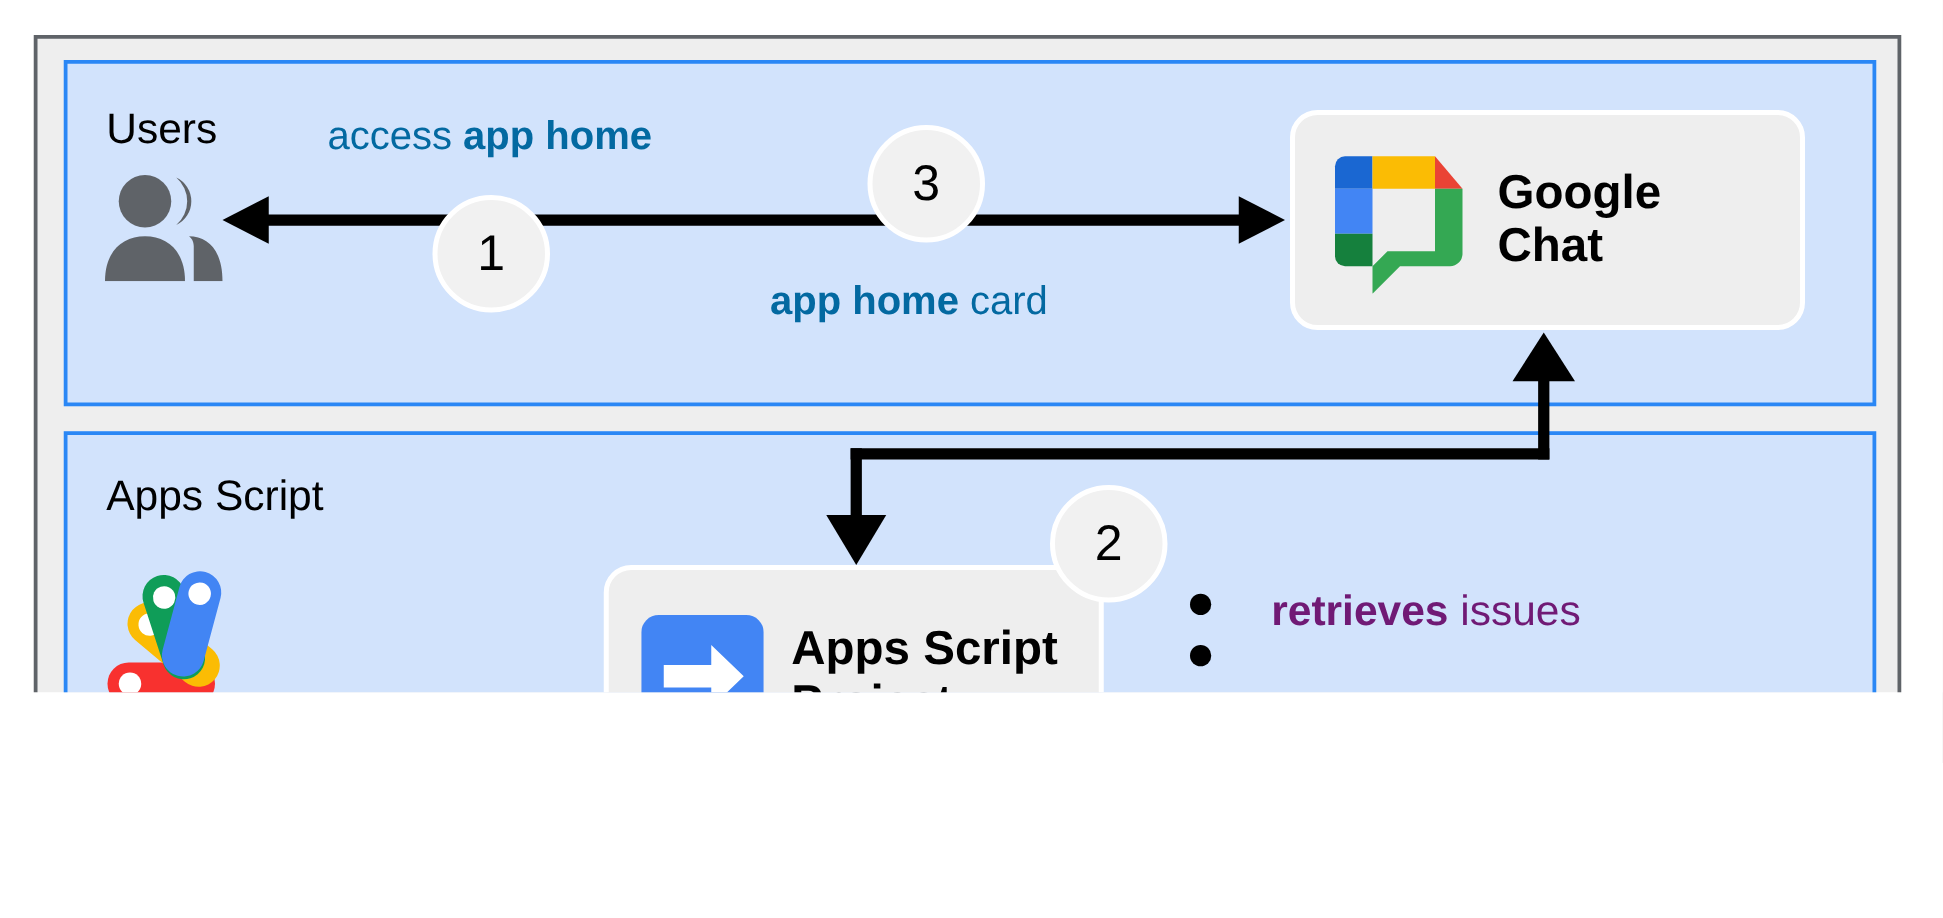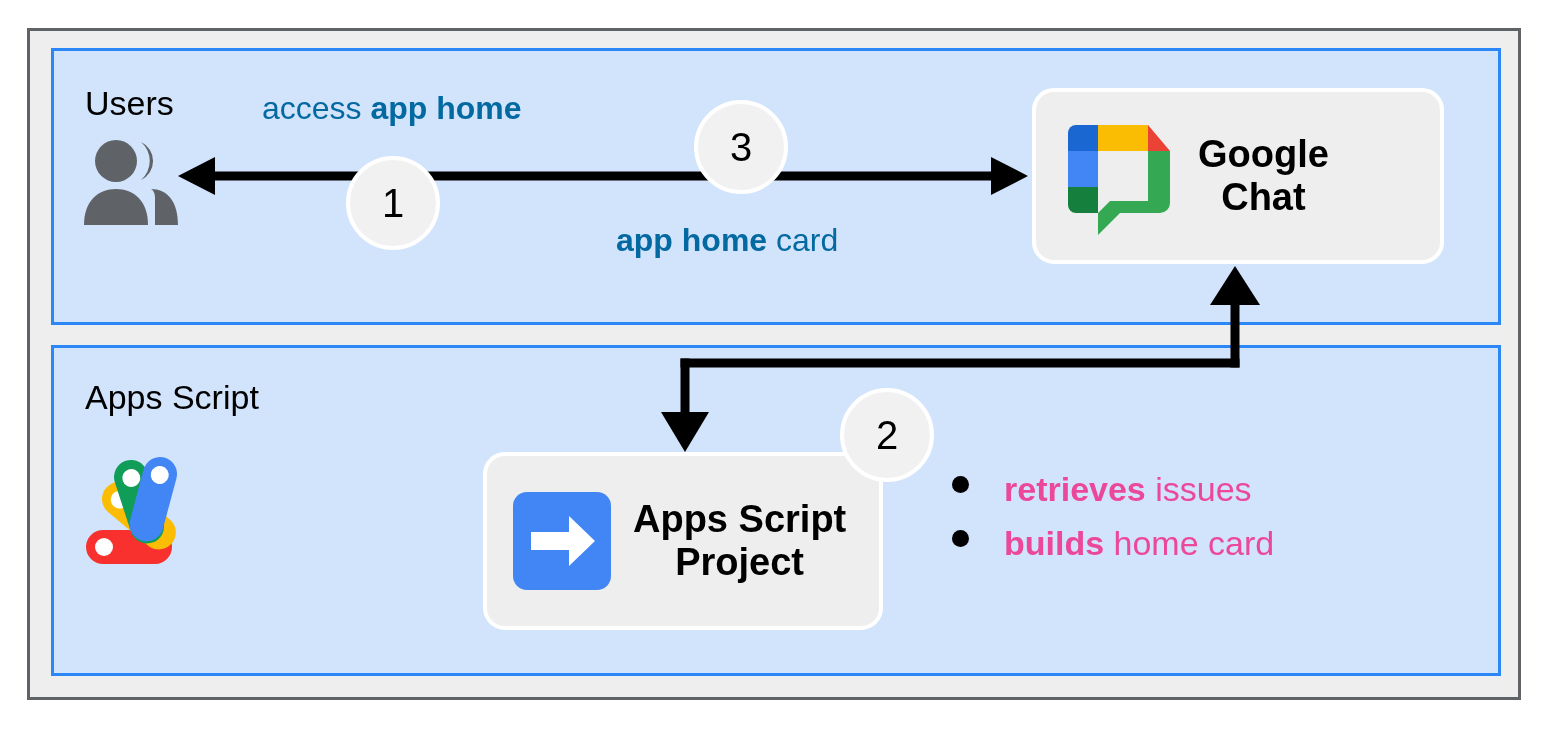--- a/index.html
+++ b/index.html
@@ -7,21 +7,21 @@
     margin: 0;
     padding: 0;
     background: #ffffff;
   }
   body {
     font-family: "Liberation Sans", sans-serif;
   }
   #stage {
     position: relative;
     width: 1554px;
-    height: 734px;
+    height: 554px;
     background: #ffffff;
     overflow: hidden;
   }
 
   
   .outer-frame {
     position: absolute;
     left: 27px;
     top: 28px;
     width: 1494px;
@@ -86,21 +86,20 @@
     height: 178px;
     padding-left: 26px;
   }
   .node-label {
     font-size: 38px;
     font-weight: 700;
     color: #000000;
     line-height: 1.12;
     margin-left: 22px;
     white-space: pre-line;
-    text-align: center;
   }
 
   
   .icon-users {
     position: absolute;
     left: 79px;
     top: 139px;
     width: 104px;
     height: 86px;
   }
@@ -170,22 +169,22 @@
     width: 17px;
     height: 17px;
     border-radius: 50%;
     background: #000000;
     flex: none;
     position: relative;
     top: -8px;
   }
   .bullet-text {
     font-size: 34px;
-    color: #ec4899;
-    margin-left: 35px;
+    color: #701a75;
+    margin-left: 48px;
     white-space: nowrap;
   }
   .bullet-text b { font-weight: 700; }
 </style>
 </head>
 <body>
 
 <div id="stage">
 
   <div class="outer-frame"></div>
@@ -293,17 +292,16 @@
   <div class="step-badge badge-3">3</div>
   <div class="step-badge badge-2">2</div>
 
   <div class="bullet-list">
     <div class="bullet-row">
       <span class="bullet-dot"></span>
       <span class="bullet-text"><b>retrieves</b><span> issues</span></span>
     </div>
     <div class="bullet-row">
       <span class="bullet-dot"></span>
-      <span class="bullet-text"><b>builds</b><span> home card</span></span>
     </div>
   </div>
 
 </div>
 
 </body></html>

